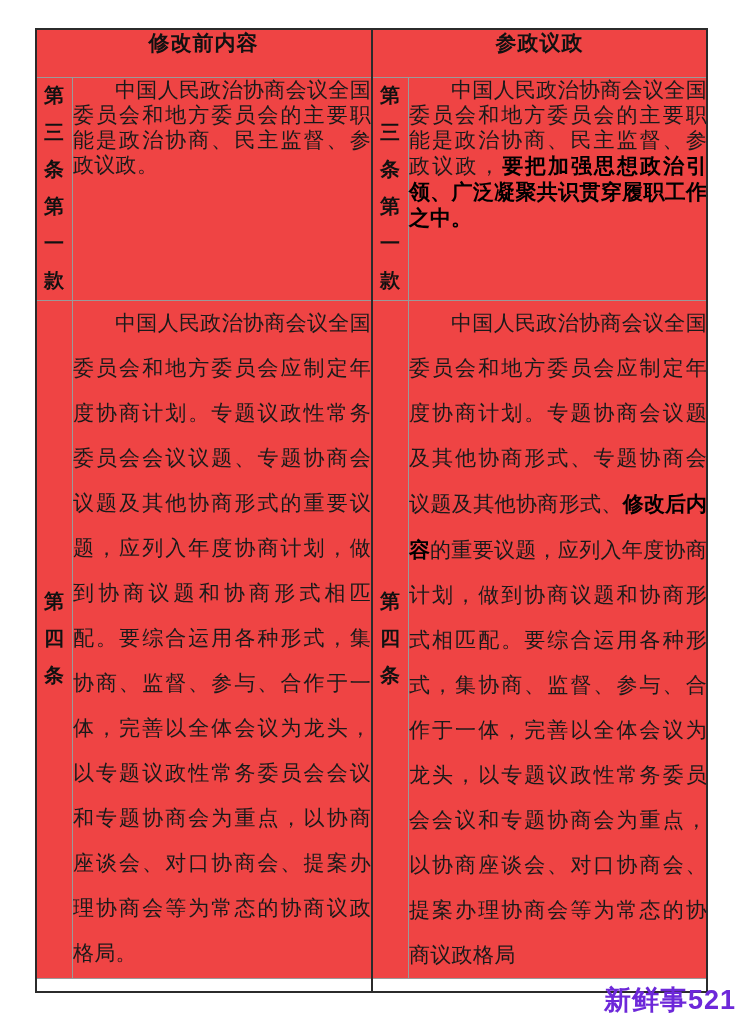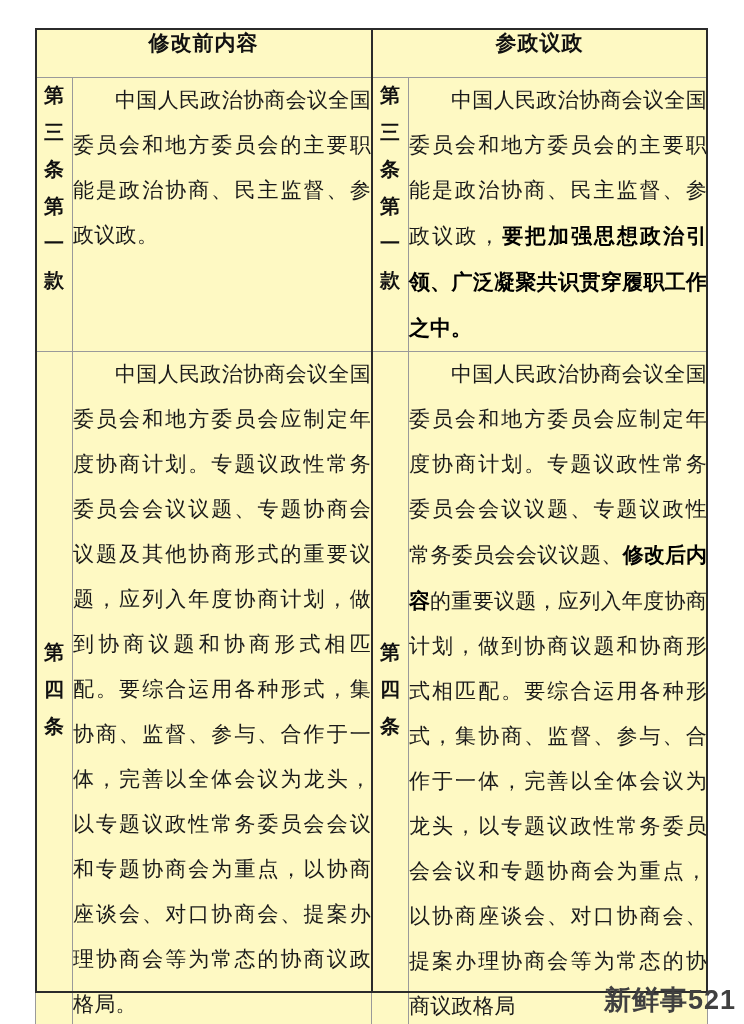--- a/index.html
+++ b/index.html
@@ -29,21 +29,21 @@
     top: 28px;
     width: 673px;
     border-collapse: collapse;
     table-layout: fixed;
     background: #ffffff;
   }
   .cmp-table td, .cmp-table th {
     border: 1px solid #9a9a9a;
     padding: 0;
     vertical-align: top;
-    background: #fef9c3;
+    background: #ef4444;
   }
 
   
   .cmp-table {
     box-shadow: 0 0 0 0 transparent;
   }
   .frame {
     position: absolute;
     left: 35px;
     top: 28px;
@@ -101,21 +101,21 @@
     text-align: center;
   }
 
   
   .body-cell {
     padding: 10px 9px 12px 9px;
   }
   .para {
     font-family: "DejaVu Serif", "Liberation Serif", serif;
     font-size: 21px;
-    line-height: 45px;
+    line-height: 25px;
     color: #1a1a1a;
     text-align: justify;
     text-justify: inter-character;
     text-indent: 42px;
     letter-spacing: 0.3px;
     margin: 0;
   }
   .para .ins {
     font-family: "Liberation Sans", "DejaVu Sans", sans-serif;
     font-weight: 700;
@@ -127,21 +127,21 @@
   .row2 .para { line-height: 45px; }
 
   
   .watermark {
     position: absolute;
     right: 8px;
     bottom: 6px;
     font-family: "Liberation Sans", "DejaVu Sans", sans-serif;
     font-size: 27px;
     font-weight: 700;
-    color: #404040;
+    color: #6d28d9;
     letter-spacing: 1px;
     white-space: nowrap;
     text-align: center;
   }
 </style>
 </head>
 <body>
 
 <div class="page">
 
@@ -177,21 +177,21 @@
         <td class="label-cell center">
           <span class="vlabel">第四条</span>
         </td>
         <td class="body-cell">
           <p class="para">中国人民政治协商会议全国委员会和地方委员会应制定年度协商计划。专题议政性常务委员会会议议题、专题协商会议题及其他协商形式的重要议题，应列入年度协商计划，做到协商议题和协商形式相匹配。要综合运用各种形式，集协商、监督、参与、合作于一体，完善以全体会议为龙头，以专题议政性常务委员会会议和专题协商会为重点，以协商座谈会、对口协商会、提案办理协商会等为常态的协商议政格局。</p>
         </td>
         <td class="label-cell center">
           <span class="vlabel">第四条</span>
         </td>
         <td class="body-cell">
-          <p class="para"><span>中国人民政治协商会议全国委员会和地方委员会应制定年度协商计划。专题议政性常务委员会会议议题、专题议政性常务委员会会议议题、</span><span class="ins">修改后内容</span><span>的重要议题，应列入年度协商计划，做到协商议题和协商形式相匹配。要综合运用各种形式，集协商、监督、参与、合作于一体，完善以全体会议为龙头，以专题议政性常务委员会会议和专题协商会为重点，以协商座谈会、对口协商会、提案办理协商会等为常态的协商议政格局</span></p>
+          <p class="para"><span>中国人民政治协商会议全国委员会和地方委员会应制定年度协商计划。专题协商会议题及其他协商形式、专题协商会议题及其他协商形式、</span><span class="ins">修改后内容</span><span>的重要议题，应列入年度协商计划，做到协商议题和协商形式相匹配。要综合运用各种形式，集协商、监督、参与、合作于一体，完善以全体会议为龙头，以专题议政性常务委员会会议和专题协商会为重点，以协商座谈会、对口协商会、提案办理协商会等为常态的协商议政格局</span></p>
         </td>
       </tr>
     </tbody>
   </table>
 
   <div class="frame"></div>
   <div class="mid-divider"></div>
 
   <div class="watermark">新鲜事521</div>
 </div>

